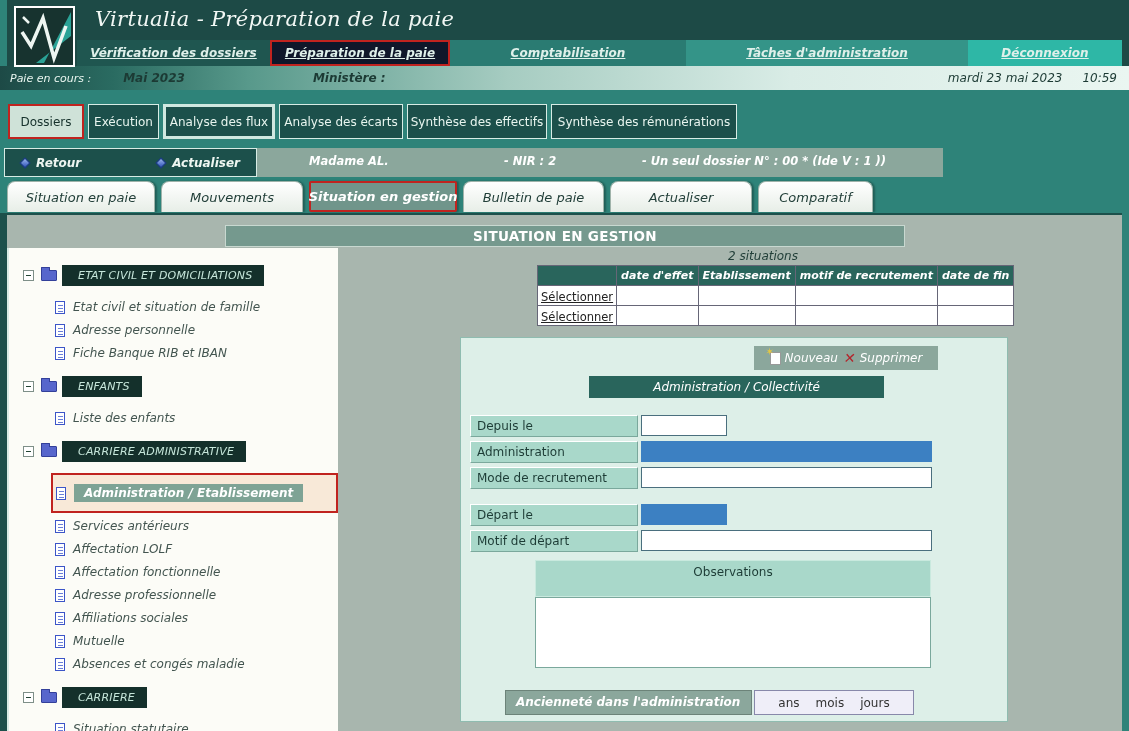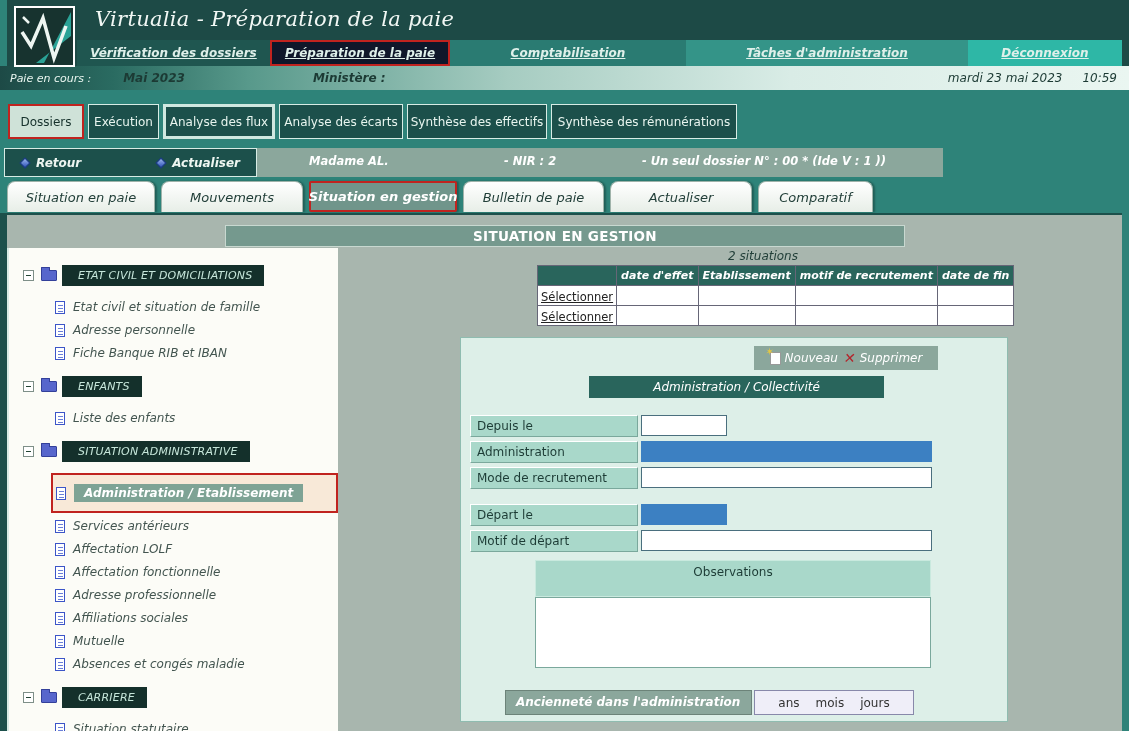--- a/index.html
+++ b/index.html
@@ -249,21 +249,21 @@
       <span class="sec-label">ENFANTS</span>
     </div>
     <div class="titem">
         <span class="doc"></span>
         <span class="ti-label">Liste des enfants</span>
       </div>
 
     <div class="tsec">
       <span class="minus"></span>
       <span class="folder"></span>
-      <span class="sec-label">SITUATION ADMINISTRATIVE</span>
+      <span class="sec-label">CARRIERE ADMINISTRATIVE</span>
     </div>
     <div class="titem sel">
         <span class="doc"></span>
         <span class="ti-label">Administration / Etablissement</span>
       </div>
     <div class="titem">
         <span class="doc"></span>
         <span class="ti-label">Services antérieurs</span>
       </div>
     <div class="titem">

